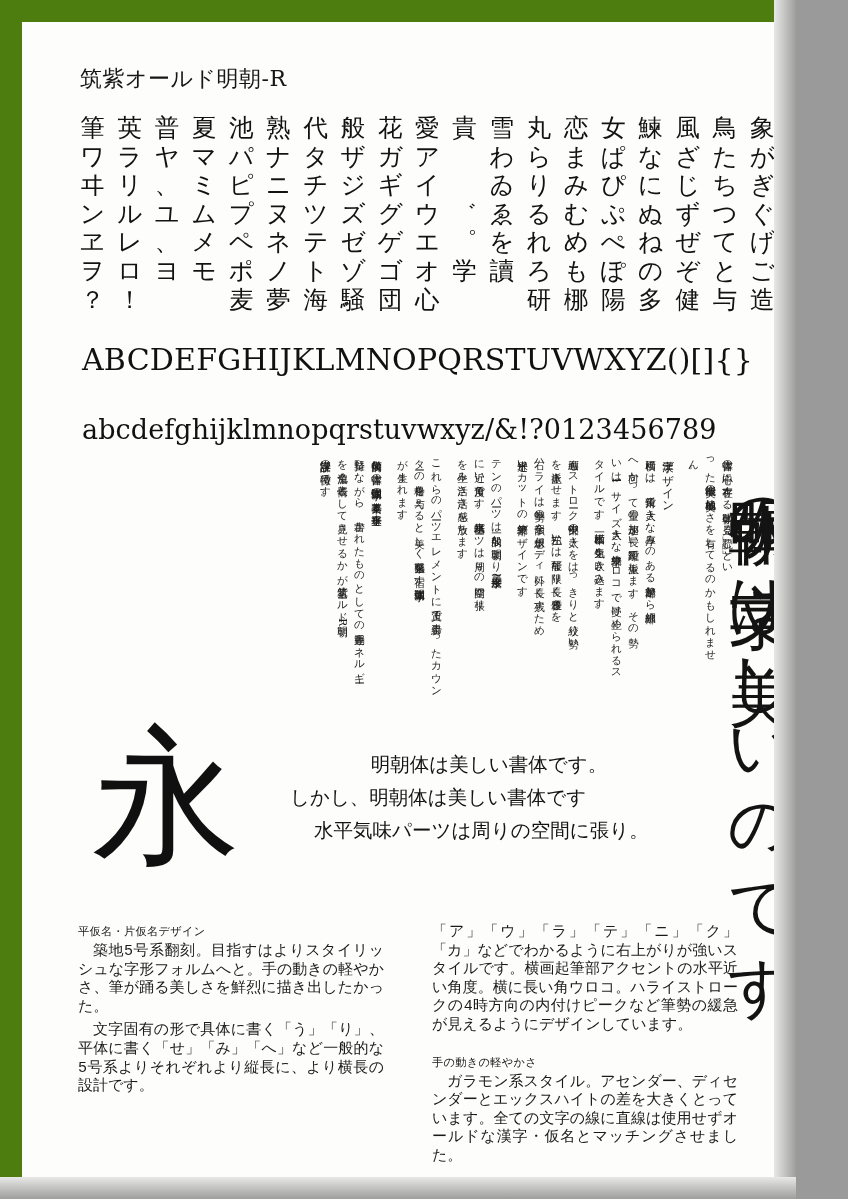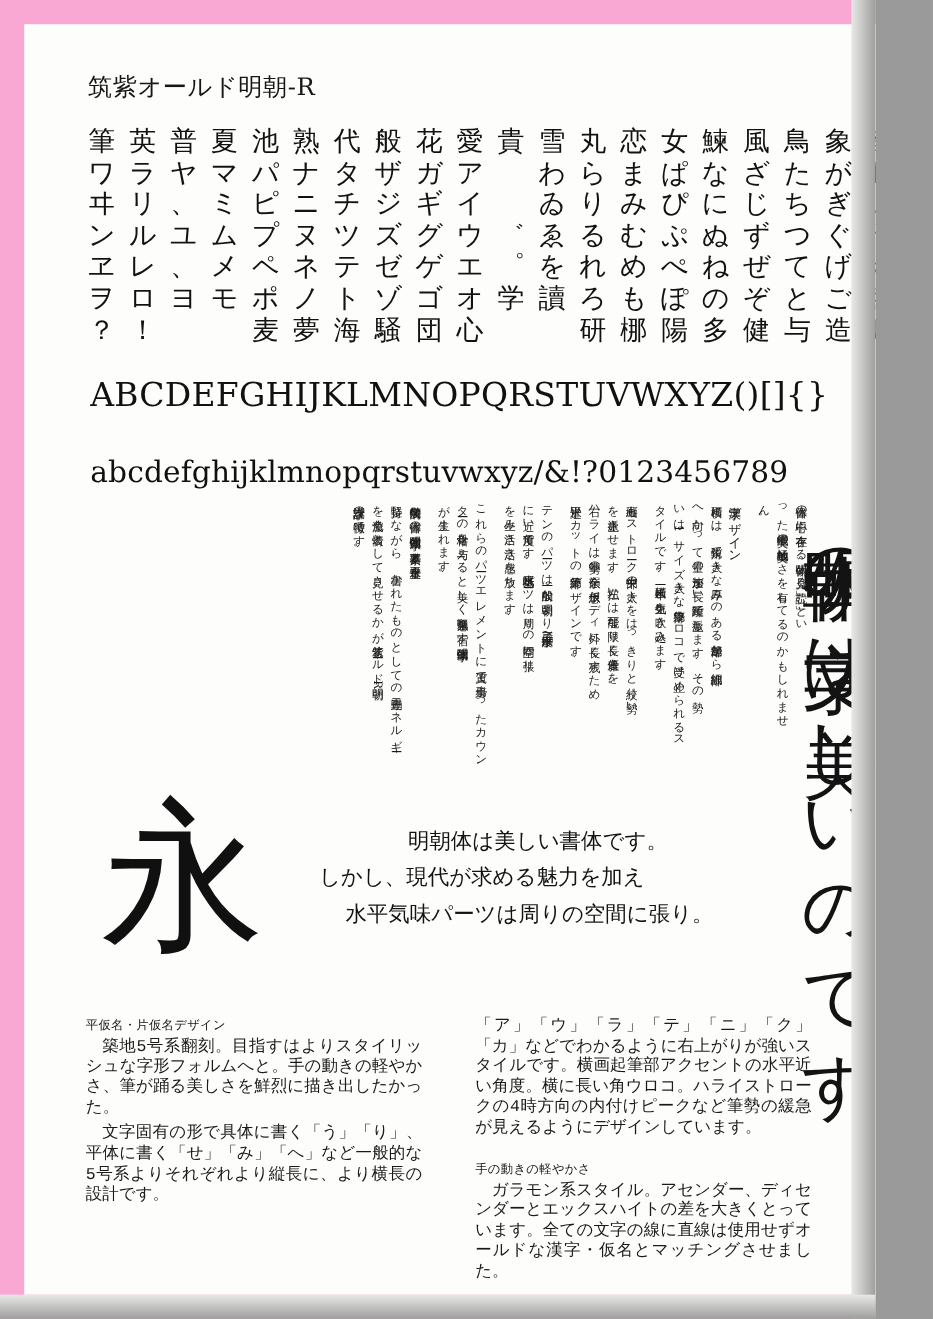--- a/index.html
+++ b/index.html
@@ -7,21 +7,21 @@
     padding: 0;
     background: #9a9a9a;
   }
   body {
     font-family: "Liberation Serif", serif;
   }
   .page {
     position: relative;
     width: 796px;
     height: 1199px;
-    background: #f9a8d4;
+    background: #4d7c0f;
     overflow: hidden;
     box-sizing: border-box;
   }
   .sheet {
     position: absolute;
     left: 22px;
     top: 22px;
     width: 804px;
     height: 1155px;
     background: #fdfdfb;
@@ -438,21 +438,21 @@
         <div class="vcol">堅持しながら、書かれたものとしての運動エネルギー</div>
         <div class="vcol">を色濃く表情として見させるかが筑紫オールド明朝R</div>
         <div class="vcol">漢字設計の特徴です。</div>
         <div class="vgap"></div>
       </div>
 
     <div class="ei-glyph">永</div>
 
     <div class="slogan">
       <div class="l1">明朝体は美しい書体です。</div>
-      <div class="l2">しかし、現代が求める魅力を加え</div>
+      <div class="l2">しかし、明朝体は美しい書体です</div>
       <div class="l3">水平気味パーツは周りの空間に張り。</div>
     </div>
 
     <div class="cols">
       <div class="col">
         <h4>平仮名・片仮名デザイン</h4>
         <p>築地5号系翻刻。目指すはよりスタイリッシュな字形フォルムへと。手の動きの軽やかさ、筆が踊る美しさを鮮烈に描き出したかった。</p>
         <p>文字固有の形で具体に書く「う」「り」、平体に書く「せ」「み」「へ」など一般的な5号系よりそれぞれより縦長に、より横長の設計です。</p>
       </div>
       <div class="col">

